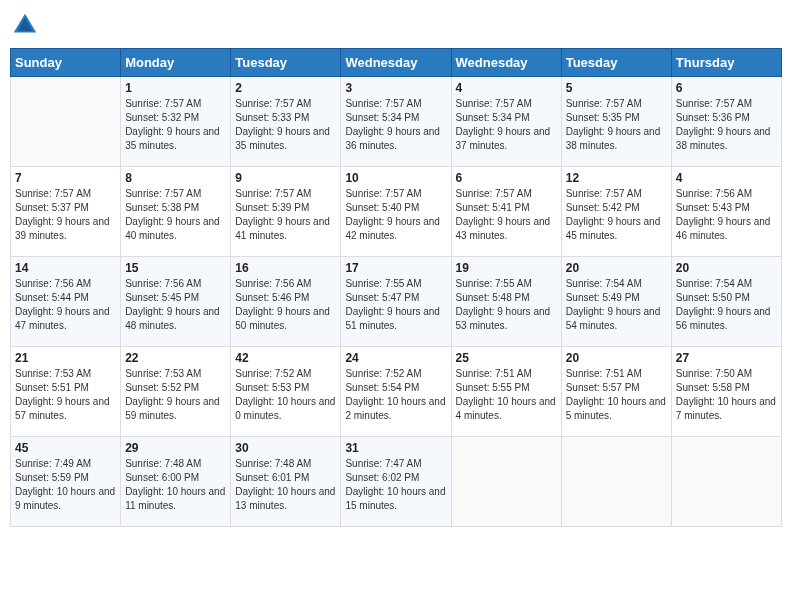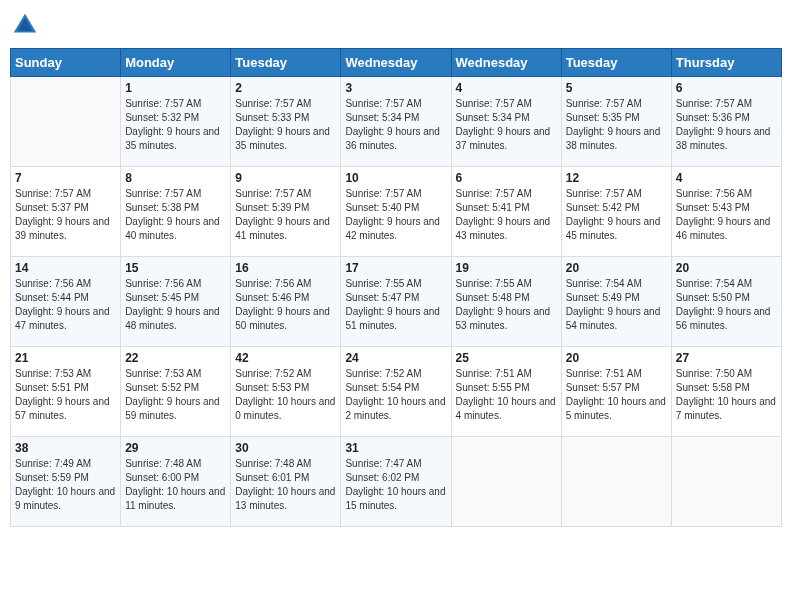--- a/index.html
+++ b/index.html
@@ -293,21 +293,21 @@
         </td>
         <td>
           <span class="day-num">27</span>
         <div class="cell-content">
           Sunrise: 7:50 AM<br>Sunset: 5:58 PM<br>Daylight: 10 hours and 7 minutes.
         </div>
         </td>
       </tr>
       <tr>
         <td>
-          <span class="day-num">38</span>
+          <span class="day-num">45</span>
         <div class="cell-content">
           Sunrise: 7:49 AM<br>Sunset: 5:59 PM<br>Daylight: 10 hours and 9 minutes.
         </div>
         </td>
         <td>
           <span class="day-num">29</span>
         <div class="cell-content">
           Sunrise: 7:48 AM<br>Sunset: 6:00 PM<br>Daylight: 10 hours and 11 minutes.
         </div>
         </td>

